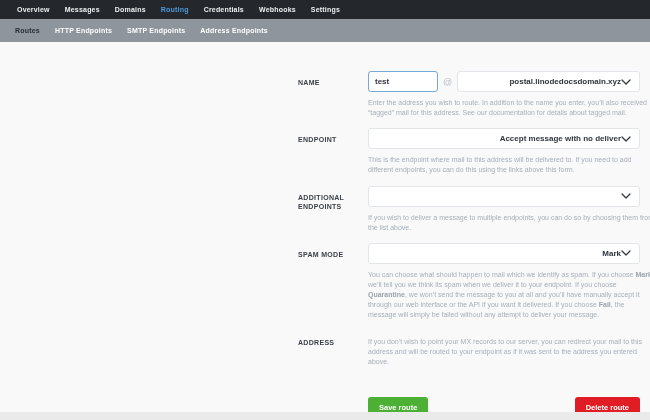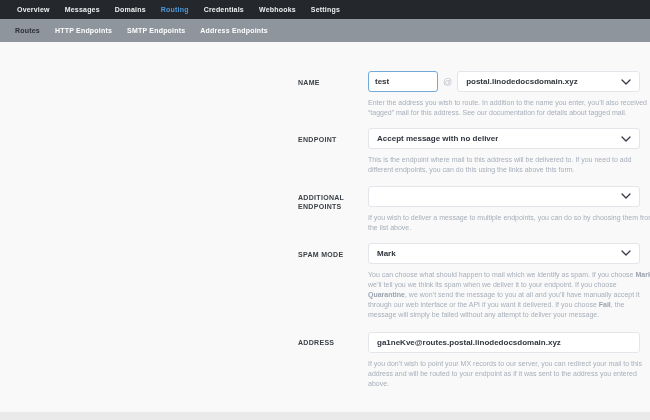--- a/index.html
+++ b/index.html
@@ -41,21 +41,21 @@
   .row-label {
     width:70px; padding-top:7px; padding-right:5px;
     font-size:7px; font-weight:bold; color:#3c4148;
     letter-spacing:.3px; line-height:1.35;
   }
   .row-field { width:272px; }
 
   .control {
     height:21px; background:#fff;
     border:1px solid #e2e5e9; border-radius:3px;
-    display:flex; align-items:center; justify-content:space-between;
+    display:flex; align-items:center; justify-content:flex-end;
     padding:0 8px;
     font-size:8px; font-weight:bold; color:#30353c;
     cursor:pointer;
   }
   .control .value { white-space:nowrap; overflow:hidden; }
 
   .chevron { display:flex; align-items:center; }
 
   .name-line { display:flex; align-items:center; }
   .name-input {
@@ -184,21 +184,20 @@
             </svg>
         </span>
       </div>
       <p class="help"><span>You can choose what should happen to mail which we identify as spam. If you choose </span><b>Mark</b><span> we’ll tell you we think its spam when we deliver it to your endpoint. If you choose </span><b>Quarantine</b><span>, we won’t send the message to you at all and you’ll have manually accept it through our web interface or the API if you want it delivered. If you choose </span><b>Fail</b><span>, the message will simply be failed without any attempt to deliver your message.</span></p>
     </div>
   </div>
 
   <div class="row">
     <div class="row-label">ADDRESS</div>
     <div class="row-field">
-      <input class="text-input" type="text" value="ga1neKve@routes.postal.linodedocsdomain.xyz" style="">
       <p class="help">If you don’t wish to point your MX records to our server, you can redirect your mail to this address and will be routed to your endpoint as if it was sent to the address you entered above.</p>
     </div>
   </div>
 
   <div class="row">
     <div class="row-label"></div>
     <div class="row-field">
       <div class="btn-row">
         <button class="btn btn-save">Save route</button>
         <button class="btn btn-delete">Delete route</button>

